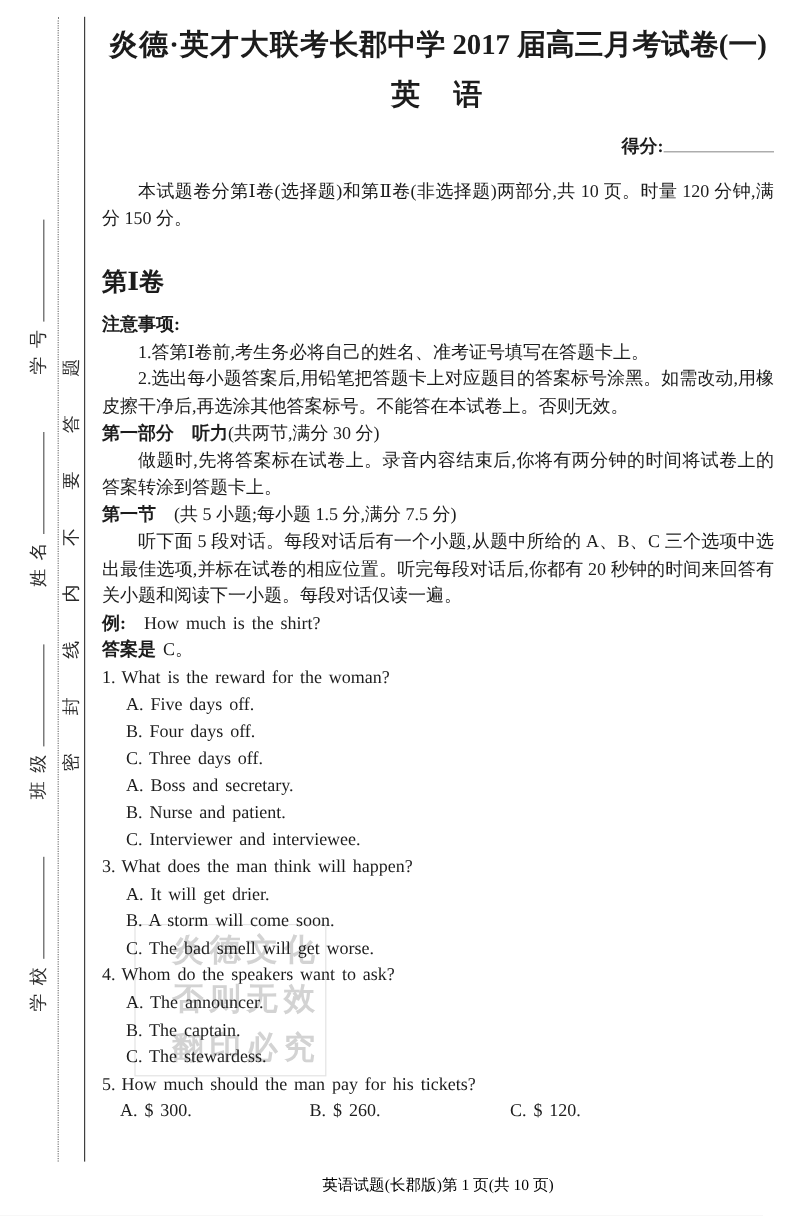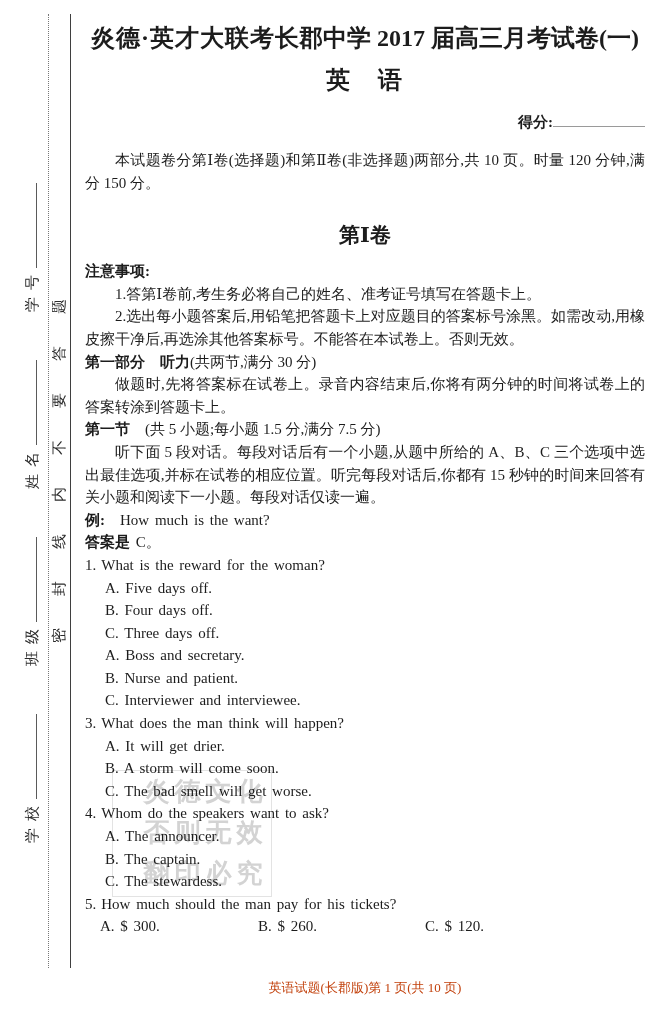--- a/index.html
+++ b/index.html
@@ -37,37 +37,37 @@
   .content p{margin:0;line-height:22.6px;text-align:justify;}
   .paper-title{margin:22px 0 0 0;text-align:center;font-size:24px;line-height:32px;font-weight:bold;white-space:nowrap;}
   .paper-title .brush{font-weight:900;letter-spacing:1px;margin-right:0;}
   .paper-title .rest{font-weight:600;}
   .subject-title{margin:7px 0 0 0;text-align:center;font-size:24px;line-height:38px;font-weight:bold;letter-spacing:2px;}
   .score-row{margin-top:12px;height:22px;line-height:22px;text-align:right;}
   .score-row .score-label{font-weight:bold;}
   .score-blank{display:inline-block;width:92px;height:15px;border-bottom:1.5px solid #9a9a9a;vertical-align:baseline;}
   .intro{margin-top:16px !important;}
   .indent{text-indent:2em;}
-  .vol-heading{margin:26px 0 10px 0;text-align:center;font-size:21px;line-height:30px;font-weight:600;}
+  .vol-heading{margin:26px 0 10px 0;text-align:left;font-size:21px;line-height:30px;font-weight:600;}
   .bold{font-weight:bold;}
   b{font-weight:bold;}
   .sub{font-weight:normal;}
   .opt-row{position:relative;height:22.6px;line-height:22.6px;}
   .opt-row .oa{position:absolute;left:37px;}
   .opt-row .ob{position:absolute;left:168px;}
   .opt-row .oc{position:absolute;left:335px;}
   .opt-row.q5 .oa{left:15px;}
   .opt-row.q5 .ob{left:173px;text-align:right;}
   .opt-row.q5 .oc{left:340px;}
   .q-opt{padding-left:20px;}
   .q-num{margin-right:5px;}
   .en{word-spacing:2px;}
   .footer{
     position:absolute;left:85px;top:979px;width:560px;z-index:2;
-    text-align:center;font-size:13px;color:#c2410c;
+    text-align:center;font-size:13px;color:#000000;
   }
 </style>
 </head>
 <body>
 
 <div class="page">
 
   <div class="dotted-line"></div>
   <div class="solid-line"></div>
 
@@ -98,23 +98,23 @@
     <h3 class="vol-heading">第Ⅰ卷</h3>
 
     <p class="bold">注意事项:</p>
     <p class="indent">1.答第Ⅰ卷前,考生务必将自己的姓名、准考证号填写在答题卡上。</p>
     <p class="indent">2.选出每小题答案后,用铅笔把答题卡上对应题目的答案标号涂黑。如需改动,用橡皮擦干净后,再选涂其他答案标号。不能答在本试卷上。否则无效。</p>
 
     <p><b>第一部分　听力</b><span class="sub">(共两节,满分 30 分)</span></p>
     <p class="indent">做题时,先将答案标在试卷上。录音内容结束后,你将有两分钟的时间将试卷上的答案转涂到答题卡上。</p>
 
     <p><b>第一节</b><span class="sub">　(共 5 小题;每小题 1.5 分,满分 7.5 分)</span></p>
-    <p class="indent">听下面 5 段对话。每段对话后有一个小题,从题中所给的 A、B、C 三个选项中选出最佳选项,并标在试卷的相应位置。听完每段对话后,你都有 15 秒钟的时间来回答有关小题和阅读下一小题。每段对话仅读一遍。</p>
+    <p class="indent">听下面 5 段对话。每段对话后有一个小题,从题中所给的 A、B、C 三个选项中选出最佳选项,并标在试卷的相应位置。听完每段对话后,你都有 20 秒钟的时间来回答有关小题和阅读下一小题。每段对话仅读一遍。</p>
 
-    <p><b>例:</b>　<span class="en">How much is the want?</span></p>
+    <p><b>例:</b>　<span class="en">How much is the shirt?</span></p>
     <p><b>答案是</b><span class="en"> C。</span></p>
 
     <div class="question">
       <p class="en"><span class="q-num">1.</span><span>What is the reward for the woman?</span></p>
       <p class="q-opt en">A.  Five days off.</p>
       <p class="q-opt en">B.  Four days off.</p>
       <p class="q-opt en">C.  Three days off.</p>
     </div>
 
     <div class="question">

